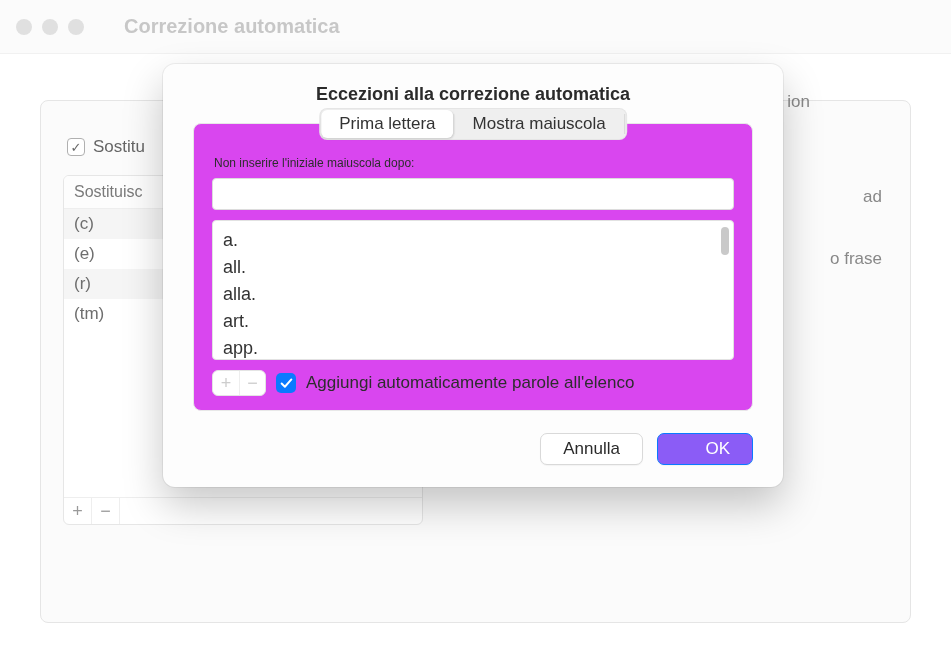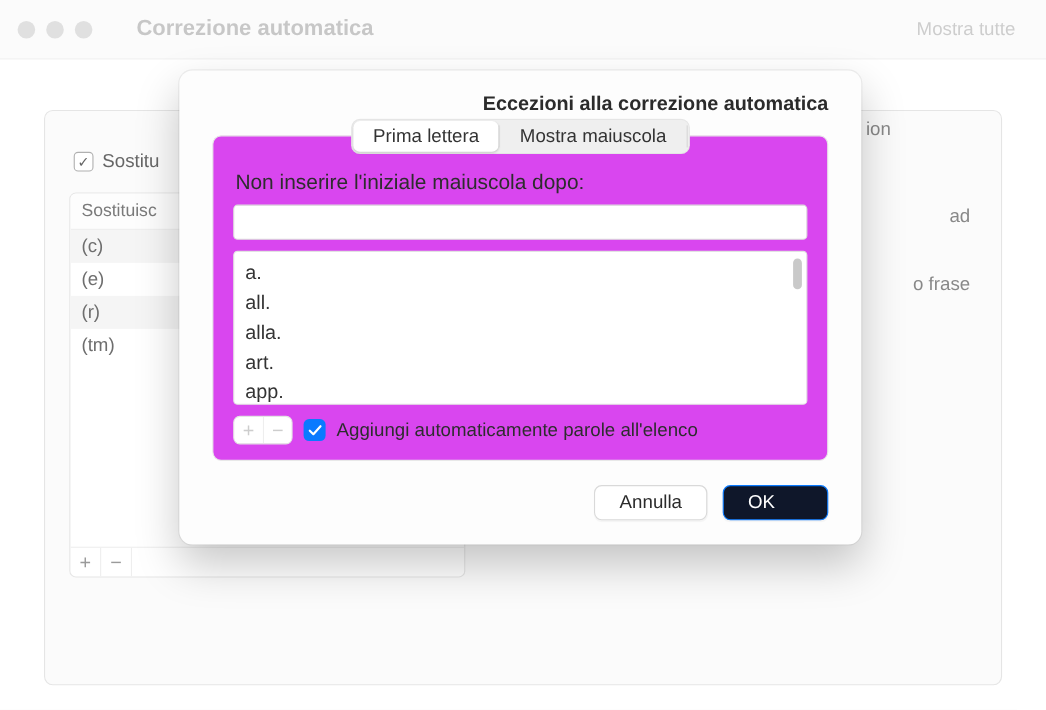--- a/index.html
+++ b/index.html
@@ -129,21 +129,21 @@
       position: absolute;
       left: 163px;
       top: 64px;
       width: 620px;
       background: #fdfdfd;
       border-radius: 12px;
       box-shadow: 0 18px 40px rgba(0,0,0,0.22), 0 0 0 1px rgba(0,0,0,0.06);
       padding: 20px 30px 22px;
     }
     .modal-title {
-      text-align: right;
+      text-align: center;
       font-weight: 700;
       font-size: 18px;
       color: #2b2b2b;
       margin-bottom: 18px;
     }
     .modal-inner-group {
       border: 1px solid #e8e8e8;
       border-radius: 8px;
       background: #d946ef;
       padding: 18px 18px 14px;
@@ -167,21 +167,21 @@
     }
     .seg-item.active {
       background: #fff;
       box-shadow: 0 1px 2px rgba(0,0,0,0.15);
     }
     .seg-sep {
       width: 1px; background: #d6d6d6; margin: 4px 0;
     }
     .instruction {
       margin: 14px 2px 8px;
-      font-size: 19px;
+      font-size: 12px;
       color: #2d2d2d;
     }
     .text-input {
       width: 100%;
       height: 32px;
       border: 1px solid #dcdcdc;
       border-radius: 4px;
       background: #fff;
       padding: 4px 8px;
       font-size: 16px;
@@ -246,50 +246,49 @@
       display: flex;
       justify-content: flex-end;
       gap: 14px;
       margin-top: 22px;
     }
     .btn {
       min-width: 96px;
       padding: 5px 22px;
       border-radius: 7px;
       font-size: 17px;
-      text-align: left;
+      text-align: right;
       border: 1px solid #d9d9d9;
       background: #fff;
       box-shadow: 0 1px 1px rgba(0,0,0,0.04);
     }
     .btn-primary {
-      background: #0f172a;
+      background: #8b5cf6;
       border-color: #0a7aff;
       color: #fff;
     }
   </style>
 </head>
 <body>
 
 <div class="titlebar">
   <div class="window-controls">
     <div class="wc-dot"></div>
     <div class="wc-dot"></div>
     <div class="wc-dot"></div>
   </div>
   <div class="window-title">Correzione automatica</div>
-  <div class="show-all-btn">Mostra tutte</div>
 </div>
 
 <div class="overlay-dim"></div>
 
 <div class="bg-panel">
   <div class="bg-tab-segment">
     <div class="bg-tab">&nbsp;</div>
-    <div class="bg-tab right" style="position:absolute; right:-330px; top:18px;">ion</div>
+    <div class="bg-tab right" style="position:absolute; right:-330px; top:2px;">ion</div>
   </div>
 
   <div class="bg-checkbox-row">
     <div class="bg-check">✓</div>
     <span>Sostitu</span>
   </div>
 
   <div class="bg-table">
     <div class="bg-th">Sostituisc</div>
     <div class="bg-td alt">(c)</div>

